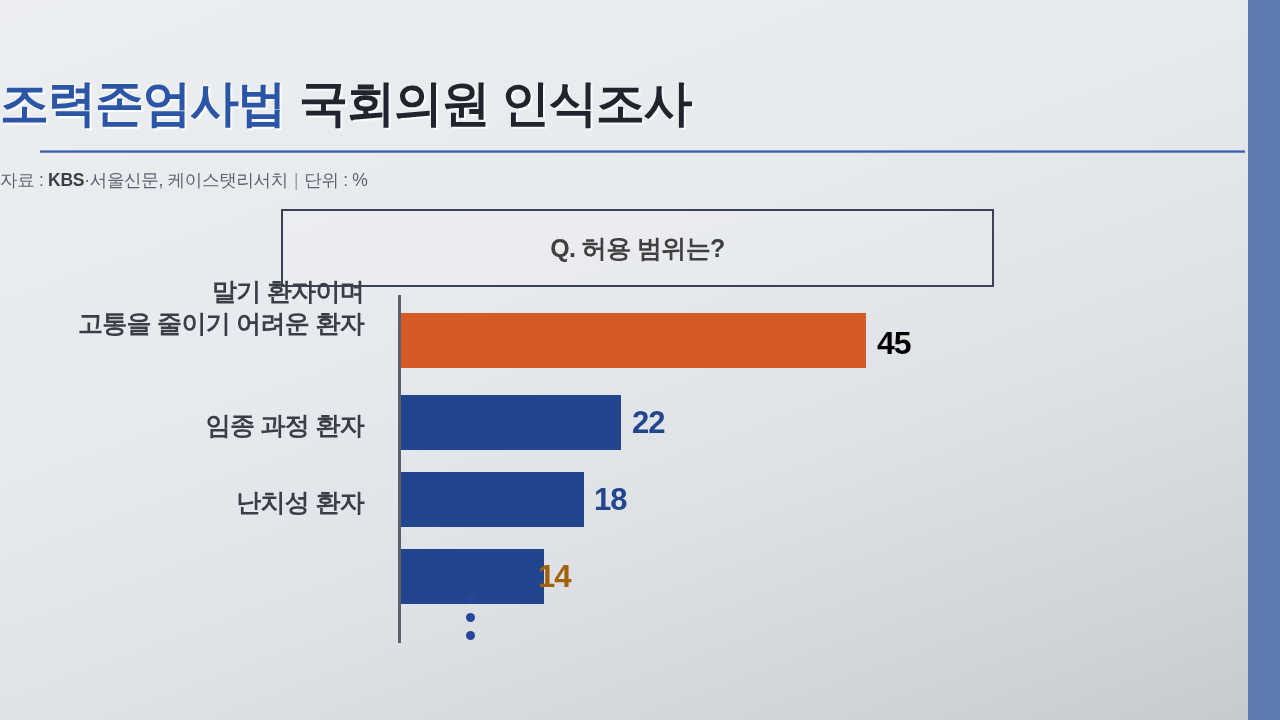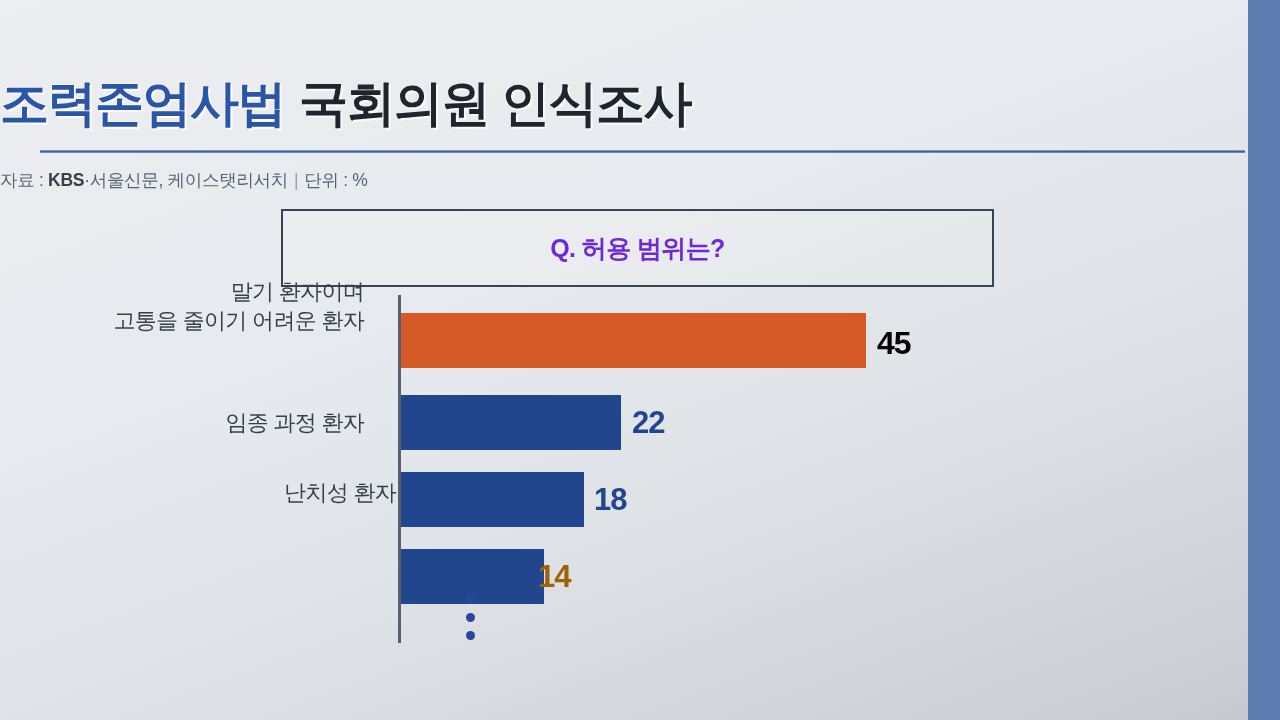--- a/index.html
+++ b/index.html
@@ -60,41 +60,41 @@
 
   
   #question-box {
     position:absolute; top:209px; left:281px;
     width:713px; height:78px;
     border:2px solid #3b4250;
     background:rgba(255,255,255,0.13);
     display:flex; align-items:center; justify-content:center;
   }
   #question-text {
-    font-size:25px; font-weight:bold; color:#6d28d9;
+    font-size:25px; font-weight:bold; color:#404040;
     letter-spacing:-0.6px;
   }
 
   
   #chart {
     position:absolute; top:295px; left:0; width:1248px; height:350px;
   }
   #axis-line {
     position:absolute; left:398px; top:0; width:3px; height:348px;
     background:#5a616b;
   }
   .bar-row {
     position:absolute; left:0; width:1248px;
     display:flex; align-items:center;
   }
   .bar-label {
     position:absolute; right:auto;
     width:380px; left:0;
     text-align:right; padding-right:16px;
-    font-size:22px; font-weight:normal; color:#3a3f47;
+    font-size:25px; font-weight:bold; color:#3a3f47;
     line-height:1.3; letter-spacing:-0.7px;
   }
   .bar-rect {
     position:absolute; left:401px;
     height:55px;
   }
   .bar-value {
     position:absolute;
     font-size:31px; font-weight:bold; letter-spacing:-1px;
     line-height:1;
@@ -143,21 +143,21 @@
 
   <div class="bar-row" style="top:100px;">
     <div class="bar-label" style="top:14px;">
       <div>임종 과정 환자</div>
     </div>
     <div class="bar-rect" style="width:220px;background:#22468d;top:0px;"></div>
     <div class="bar-value" style="left:632px;top:12px;color:#22468d;">22</div>
   </div>
 
   <div class="bar-row" style="top:177px;">
-    <div class="bar-label" style="top:7px;margin-left:32px;">
+    <div class="bar-label" style="top:14px;">
       <div>난치성 환자</div>
     </div>
     <div class="bar-rect" style="width:183px;background:#22468d;top:0px;"></div>
     <div class="bar-value" style="left:594px;top:12px;color:#22468d;">18</div>
   </div>
 
   <div class="bar-row" style="top:254px;">
     <div class="bar-label" style="top:2px;">
     </div>
     <div class="bar-rect" style="width:143px;background:#22468d;top:0px;"></div>

